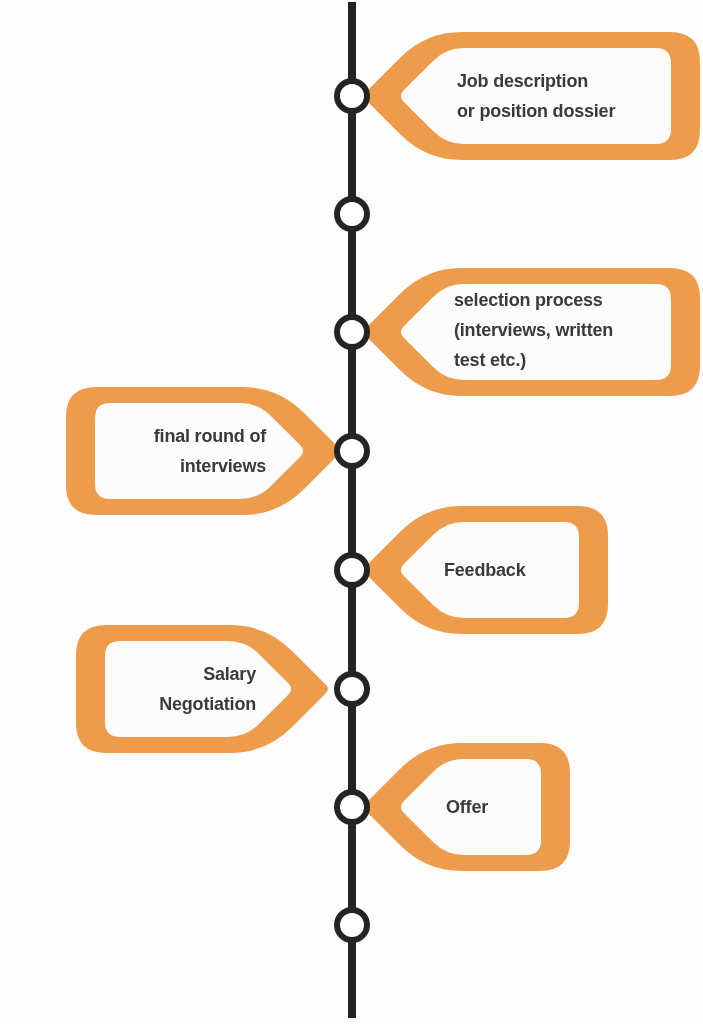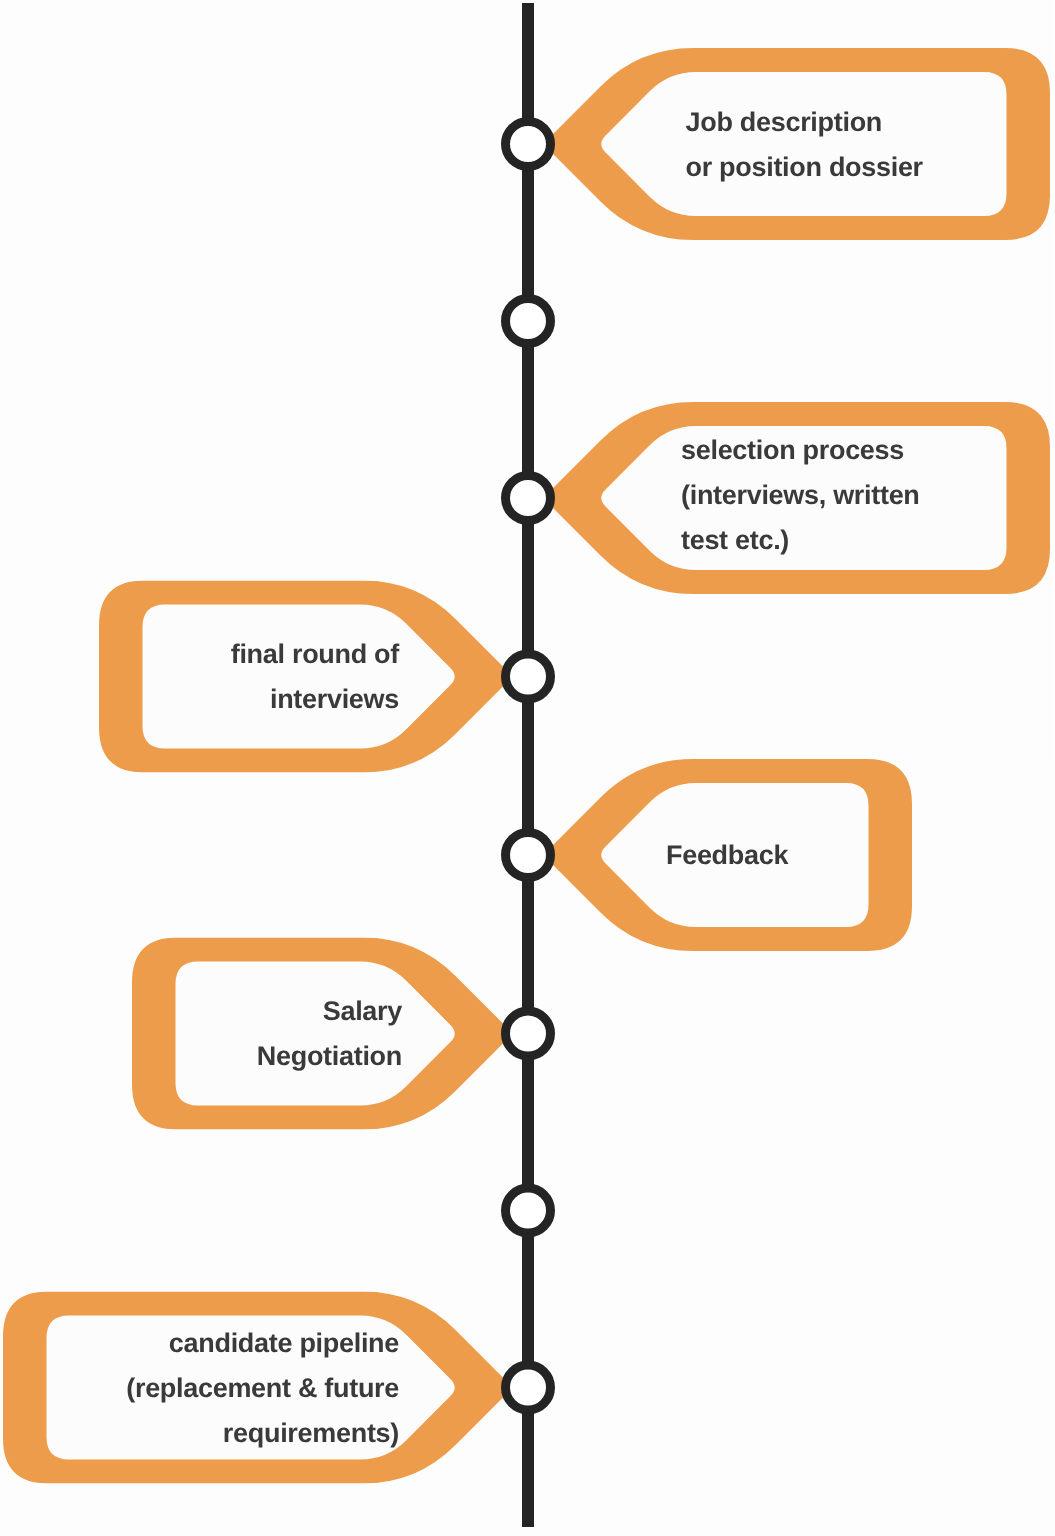--- a/index.html
+++ b/index.html
@@ -51,39 +51,37 @@
 
   <div class="callout left" style="left:66px;top:387px;width:276px;height:128px">
     <svg class="bubble" width="276" height="128" viewBox="0 0 276 128">
         <path d="M271.8 68.2Q276 64 271.8 59.8L237.5 25.5Q212 0 176.0 0.0L30.0 0.0Q0 0 0.0 30.0L0.0 98.0Q0 128 30.0 128.0L176.0 128.0Q212 128 237.5 102.5Z" fill="#EC9C4B"></path>
         <path d="M234.3 69.7Q240 64 234.3 58.3L204.7 28.7Q192 16 174.0 16.0L44.0 16.0Q29 16 29.0 31.0L29.0 97.0Q29 112 44.0 112.0L174.0 112.0Q192 112 204.7 99.3Z" fill="#fcfcfc"></path>
       </svg>
     <div class="label" style="padding-right:76px">final round of
 interviews</div>
   </div>
 
-  <div class="callout left" style="left:88px;top:625px;width:254px;height:128px">
+  <div class="callout left" style="left:76px;top:625px;width:254px;height:128px">
     <svg class="bubble" width="254" height="128" viewBox="0 0 254 128">
         <path d="M249.8 68.2Q254 64 249.8 59.8L215.5 25.5Q190 0 154.0 0.0L30.0 0.0Q0 0 0.0 30.0L0.0 98.0Q0 128 30.0 128.0L154.0 128.0Q190 128 215.5 102.5Z" fill="#EC9C4B"></path>
         <path d="M212.3 69.7Q218 64 212.3 58.3L182.7 28.7Q170 16 152.0 16.0L44.0 16.0Q29 16 29.0 31.0L29.0 97.0Q29 112 44.0 112.0L152.0 112.0Q170 112 182.7 99.3Z" fill="#fcfcfc"></path>
       </svg>
     <div class="label" style="padding-right:74px">Salary
 Negotiation</div>
   </div>
 
+  <div class="callout right" style="left:362px;top:743px;width:208px;height:128px">
+    <svg class="bubble" width="208" height="128" viewBox="0 0 208 128">
+        <path d="M4.2 68.2Q0 64 4.2 59.8L38.5 25.5Q64 0 100.0 0.0L178.0 0.0Q208 0 208.0 30.0L208.0 98.0Q208 128 178.0 128.0L100.0 128.0Q64 128 38.5 102.5Z" fill="#EC9C4B"></path>
+        <path d="M41.7 69.7Q36 64 41.7 58.3L71.3 28.7Q84 16 102.0 16.0L164.0 16.0Q179 16 179.0 31.0L179.0 97.0Q179 112 164.0 112.0L102.0 112.0Q84 112 71.3 99.3Z" fill="#fcfcfc"></path>
+      </svg>
+    <div class="label" style="padding-left:84px">Offer</div>
+  </div>
 
-  <div class="callout left" style="left:2px;top:861px;width:340px;height:128px">
-    <svg class="bubble" width="340" height="128" viewBox="0 0 340 128">
-        <path d="M335.8 68.2Q340 64 335.8 59.8L301.5 25.5Q276 0 240.0 0.0L30.0 0.0Q0 0 0.0 30.0L0.0 98.0Q0 128 30.0 128.0L240.0 128.0Q276 128 301.5 102.5Z" fill="#EC9C4B"></path>
-        <path d="M298.3 69.7Q304 64 298.3 58.3L268.7 28.7Q256 16 238.0 16.0L44.0 16.0Q29 16 29.0 31.0L29.0 97.0Q29 112 44.0 112.0L238.0 112.0Q256 112 268.7 99.3Z" fill="#fcfcfc"></path>
-      </svg>
-    <div class="label" style="padding-right:76px">candidate pipeline
-(replacement &amp; future
-requirements)</div>
-  </div>
 
   <div class="node" style="top:78px"></div>
   <div class="node" style="top:196px"></div>
   <div class="node" style="top:314px"></div>
   <div class="node" style="top:433px"></div>
   <div class="node" style="top:552px"></div>
   <div class="node" style="top:671px"></div>
   <div class="node" style="top:789px"></div>
   <div class="node" style="top:907px"></div>
 </div>

